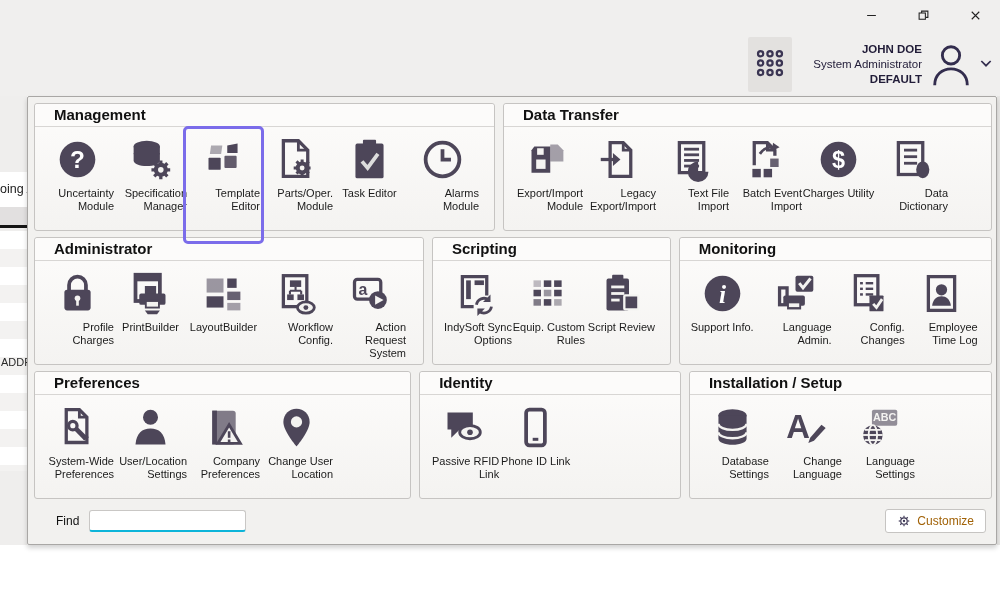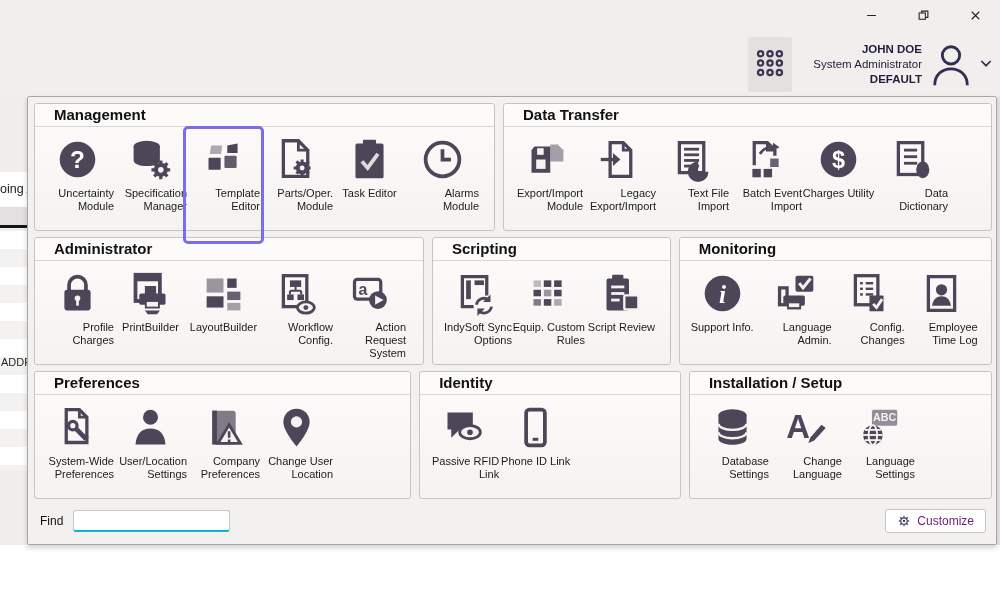--- a/index.html
+++ b/index.html
@@ -42,24 +42,24 @@
   .group{height:128px;border:1px solid #c6c4c2;border-radius:3px;background:linear-gradient(#fdfcfb,#f4f3f1);overflow:visible;}
   .group-title{height:23px;line-height:22px;padding-left:19px;font-weight:bold;font-size:15px;color:#111;background:#fcfbfa;border-bottom:1px solid #d8d6d4;border-radius:3px 3px 0 0;}
   .group-items{display:flex;height:100px;padding:2px 0 0 6px;}
   .item{width:73px;display:flex;flex-direction:column;align-items:center;padding-top:5px;position:relative;cursor:pointer;}
   .item .icon{height:50px;display:flex;align-items:center;justify-content:center;color:var(--icon);}
   .item .icon svg{width:45px;height:45px;}
   .item .label{font-size:11px;line-height:13px;text-align:right;color:#1b1b1b;margin-top:3px;}
   .item.highlighted::after{content:"";position:absolute;left:-4px;right:-4px;top:-3px;bottom:-17px;border:3px solid var(--accent);border-radius:5px;pointer-events:none;z-index:5;}
 
   
-  .panel-footer{position:absolute;left:0;bottom:0;width:100%;height:42px;display:flex;align-items:center;padding:0 10px 4px 12px;}
+  .panel-footer{position:absolute;left:0;bottom:0;width:100%;height:42px;display:flex;align-items:center;padding:0 10px 4px 28px;}
   .find-label{font-size:12px;color:#111;margin-right:10px;}
   .find-input{width:157px;height:22px;border:1px solid #c9c7c5;border-bottom:2px solid var(--underline);border-radius:3px;background:#fff;font-size:12px;padding:0 6px;outline:none;font-family:"Liberation Sans",sans-serif;}
-  .customize-btn{margin-left:auto;display:flex;align-items:center;gap:6px;background:#fff;border:1px solid #c6c4c2;border-radius:3px;height:24px;padding:0 11px;font-size:12px;color:#701a75;cursor:pointer;font-family:"Liberation Sans",sans-serif;}
+  .customize-btn{margin-left:auto;display:flex;align-items:center;gap:6px;background:#fff;border:1px solid #c6c4c2;border-radius:3px;height:24px;padding:0 11px;font-size:12px;color:#a16207;cursor:pointer;font-family:"Liberation Sans",sans-serif;}
   .customize-btn .gear{display:flex;color:#3b3553;}
   .customize-btn .gear svg{width:14px;height:14px;}
 
   .bottom-white{position:absolute;left:0;top:545px;width:1000px;height:46px;background:#fff;}
   .right-sliver{position:absolute;left:997px;top:96px;width:3px;height:449px;background:#e8e7e5;}
 </style>
 </head>
 <body>
 
 <div class="top-strip"></div>

